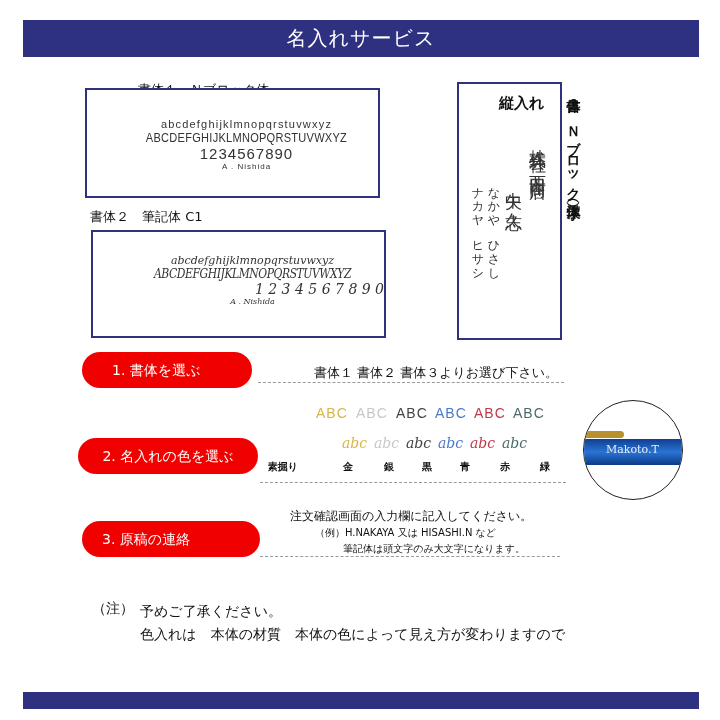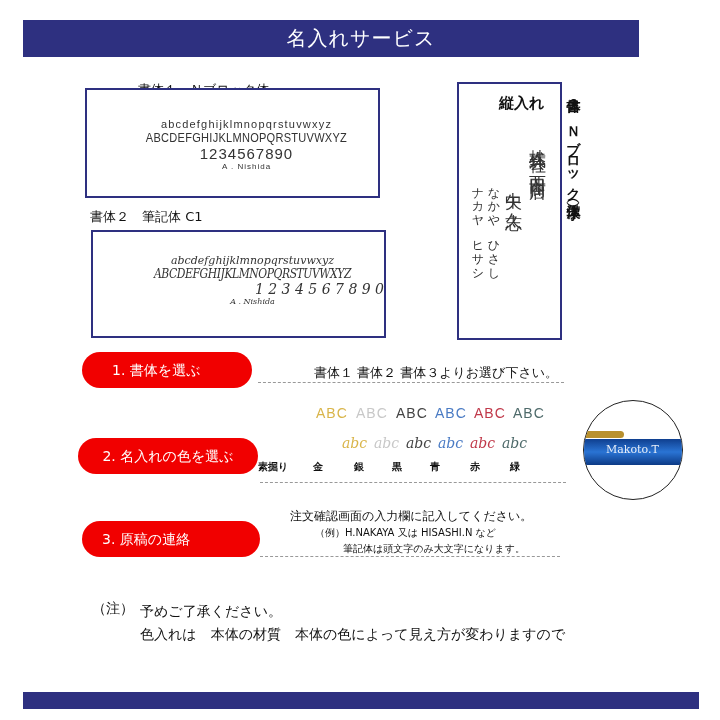--- a/index.html
+++ b/index.html
@@ -1,31 +1,31 @@
 <!DOCTYPE html>
 <html><head>
 <meta charset="utf-8">
 <style>
   html,body{margin:0;padding:0;background:#fff;}
   body{width:720px;height:720px;position:relative;overflow:hidden;font-family:"DejaVu Sans","Liberation Sans",sans-serif;color:#111;}
   .abs{position:absolute;}
   .band{background:#2e3080;}
-  #top-band{left:23px;top:20px;width:616px;height:37px;}
+  #top-band{left:23px;top:20px;width:676px;height:37px;}
   #top-title{left:0;top:0;width:676px;height:37px;line-height:37px;text-align:center;color:#fff;font-size:20px;letter-spacing:1px;}
   #bottom-band{left:23px;top:692px;width:676px;height:17px;}
   .label{font-size:13px;}
   .box{border:2px solid #2e3080;background:#fff;box-sizing:border-box;padding-left:28px;}
   .mono{font-family:"Liberation Sans","DejaVu Sans",sans-serif;color:#333;text-align:center;}
   .script{font-family:"DejaVu Serif","Liberation Serif",serif;font-style:italic;color:#333;text-align:center;}
   .vcol{writing-mode:vertical-rl;position:absolute;}
   .pill{background:#f10000;color:#fff;border-radius:18px;font-size:14px;line-height:36px;height:36px;box-sizing:border-box;}
   .dash{border-bottom:1px dashed #999;}
   .sample{font-family:"Liberation Sans",sans-serif;font-size:14px;letter-spacing:1px;}
   .samplei{font-family:"DejaVu Serif",serif;font-style:italic;font-size:14px;}
-  .cname{font-size:10px;font-weight:bold;text-align:left;width:40px;}
+  .cname{font-size:10px;font-weight:bold;text-align:right;width:40px;}
 </style>
 </head>
 <body>
 
 <div class="abs band" id="top-band">
   <div class="abs" id="top-title">名入れサービス</div>
 </div>
 
 <div class="abs label" style="left:90px;top:81px;margin-left:48px;">書体１　Ｎブロック体</div>
 <div class="abs box" style="left:85px;top:88px;width:295px;height:110px;">

